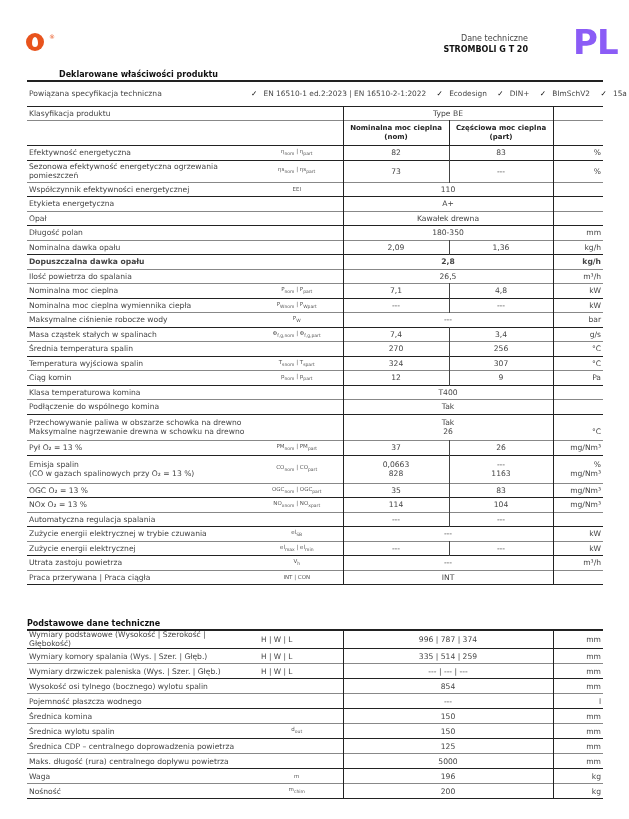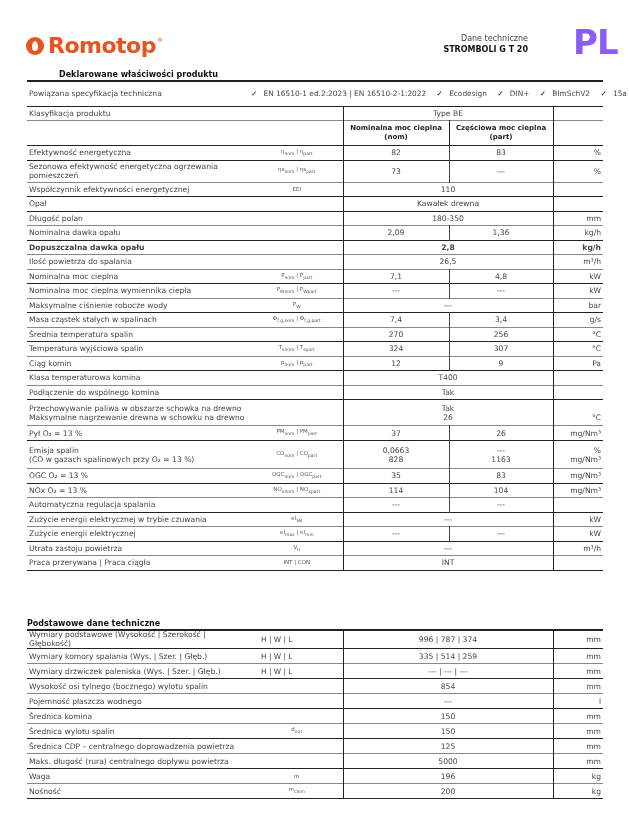--- a/index.html
+++ b/index.html
@@ -42,21 +42,20 @@
   .check { color: #111; }
   .specs-line { white-space: nowrap; font-size: 7.4px; }
   .specs-line span { margin-right: 4px; }
 </style>
 </head>
 <body>
 
 <div class="header">
   <div class="logo">
     <span class="logo-icon"></span>
-    <span class="logo-text">Romotop</span>
     <span class="logo-reg">®</span>
   </div>
   <div class="doc-meta">
     <div class="doc-type">Dane techniczne</div>
     <div class="doc-model">STROMBOLI G T 20</div>
   </div>
   <div class="lang">PL</div>
 </div>
 
 <div class="section-title" style="top:70px;padding-left:32px;">Deklarowane właściwości produktu</div>
@@ -105,20 +104,25 @@
         <td class="c-val vl">73</td>
         <td class="c-val vlg">---</td>
         <td class="c-unit vl">%</td>
       </tr>
       <tr class="dark" style="height: 14.5px;">
         <td class="c-label" colspan="1">Współczynnik efektywności energetycznej</td>
         <td class="c-sym">EEI</td>
         <td class="c-val vl" colspan="2">110</td>
         <td class="c-unit vl"></td>
       </tr>
+      <tr style="height: 14.5px;">
+        <td class="c-label" colspan="2">Etykieta energetyczna</td>
+        <td class="c-val vl" colspan="2">A+</td>
+        <td class="c-unit vl"></td>
+      </tr>
       <tr class="dark" style="height: 14.5px;">
         <td class="c-label" colspan="2">Opał</td>
         <td class="c-val vl" colspan="2">Kawałek drewna</td>
         <td class="c-unit vl"></td>
       </tr>
       <tr style="height: 14.5px;">
         <td class="c-label" colspan="2">Długość polan</td>
         <td class="c-val vl" colspan="2">180-350</td>
         <td class="c-unit vl">mm</td>
       </tr>

